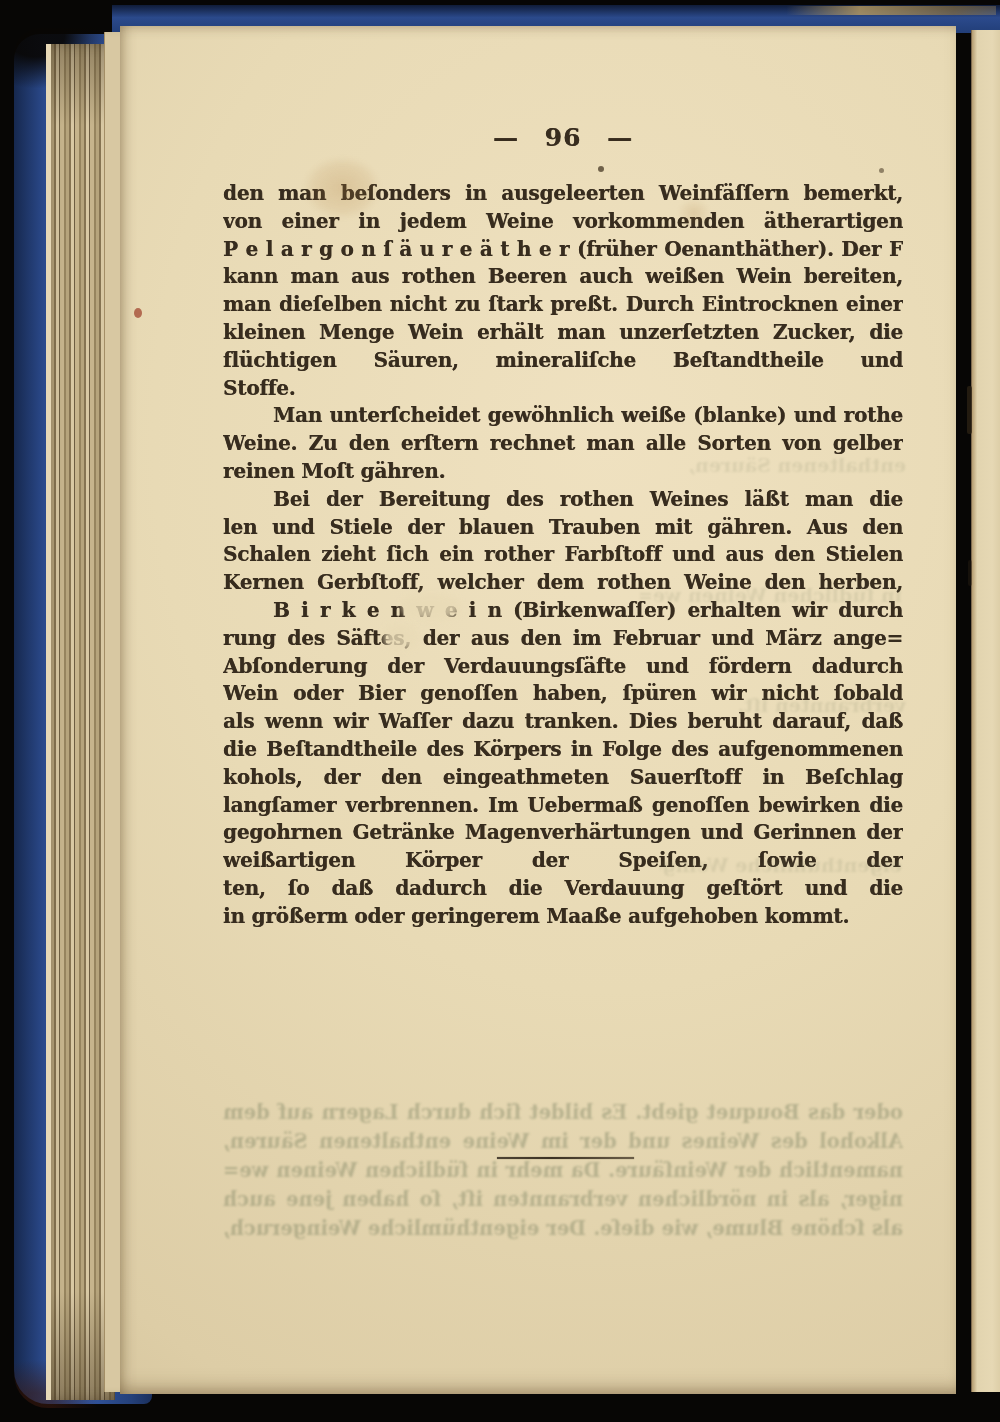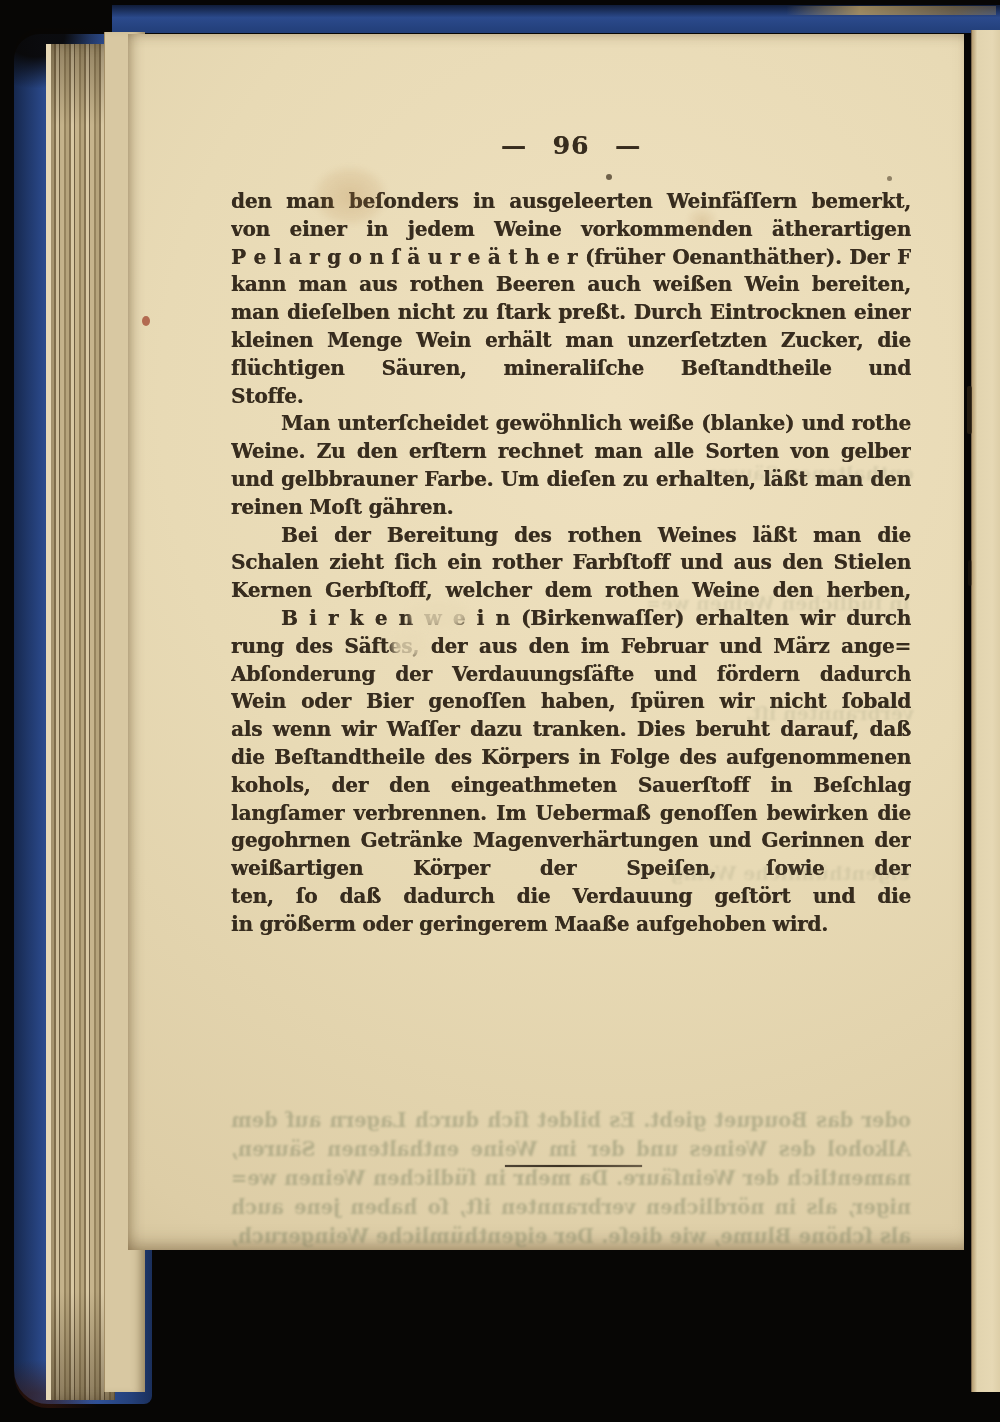--- a/index.html
+++ b/index.html
@@ -54,28 +54,27 @@
   }
   .under-page{
     position:absolute;left:104px;top:32px;width:40px;height:1360px;
     background:#d8c8a2;
     border-left:1px solid #a38e66;
     box-shadow:inset -10px 0 10px -6px rgba(95,72,40,.55);
   }
 
   
   .page{
-    position:absolute;left:128px;top:26px;width:836px;height:1216px;
+    position:absolute;left:120px;top:26px;width:836px;height:1368px;
     background:radial-gradient(120% 90% at 58% 30%, #efe1c0 0%, #e8dab5 45%, #ddcda6 85%, #d3c29a 100%);
     box-shadow:
       inset 10px 0 14px -8px rgba(100,76,42,.45),
       inset 0 -14px 18px -10px rgba(100,76,42,.5),
       inset 0 10px 12px -8px rgba(100,76,42,.3);
     color:#372c1e;
-    margin-top:8px;
   }
   .page-number{
     position:absolute;left:103px;top:96px;width:680px;
     text-align:center;font-size:25px;font-weight:700;line-height:32px;
     word-spacing:16px;letter-spacing:1px;
     text-shadow:.3px .2px .3px rgba(55,44,30,.8);
   }
   .text-block{
     position:absolute;left:103px;top:154px;width:680px;
     font-size:20px;font-weight:700;line-height:27.8px;letter-spacing:-0.2px;
@@ -158,37 +157,37 @@
         <div class="line">den man beſonders in ausgeleerten Weinfäſſern bemerkt, kommt</div>
         <div class="line">von einer in jedem Weine vorkommenden ätherartigen Subſtanz,</div>
         <div class="line">P e l a r g o n ſ ä u r e ä t h e r (früher Oenanthäther).  Der F a r b=</div>
         <div class="line">kann man aus rothen Beeren auch weißen Wein bereiten, wenn</div>
         <div class="line">man dieſelben nicht zu ſtark preßt.  Durch Eintrocknen einer</div>
         <div class="line">kleinen Menge Wein erhält man unzerſetzten Zucker, die nicht</div>
         <div class="line">flüchtigen Säuren, mineraliſche Beſtandtheile und gummiartige</div>
         <div class="line last">Stoffe.</div>
         <div class="line indent">Man unterſcheidet gewöhnlich weiße (blanke) und rothe</div>
         <div class="line">Weine.  Zu den erſtern rechnet man alle Sorten von gelber</div>
-        <div class="line">und gelbbrauner Farbe.  Um dieſen zu erhalten, läßt man den</div>
         <div class="line last">reinen Moſt gähren.</div>
         <div class="line indent">Bei der Bereitung des rothen Weines läßt man die Scha=</div>
+        <div class="line">len und Stiele der blauen Trauben mit gähren.  Aus den</div>
         <div class="line">Schalen zieht ſich ein rother Farbſtoff und aus den Stielen und</div>
         <div class="line">Kernen Gerbſtoff, welcher dem rothen Weine den herben, zu=</div>
         <div class="line indent">B i r k e n w e i n (Birkenwaſſer) erhalten wir durch Gäh=</div>
         <div class="line">rung des Säftes, der aus den im Februar und März ange=</div>
         <div class="line">Abſonderung der Verdauungsſäfte und fördern dadurch mittelbar</div>
         <div class="line">Wein oder Bier genoſſen haben, ſpüren wir nicht ſobald Hunger,</div>
         <div class="line">als wenn wir Waſſer dazu tranken.  Dies beruht darauf, daß</div>
         <div class="line">die Beſtandtheile des Körpers in Folge des aufgenommenen Al=</div>
         <div class="line">kohols, der den eingeathmeten Sauerſtoff in Beſchlag nimmt,</div>
         <div class="line">langſamer verbrennen.  Im Uebermaß genoſſen bewirken die</div>
         <div class="line">gegohrnen Getränke Magenverhärtungen und Gerinnen der ei=</div>
         <div class="line">weißartigen Körper der Speiſen, ſowie der Verdauungsflüſſigkei=</div>
         <div class="line">ten, ſo daß dadurch die Verdauung geſtört und die Blutbildung</div>
-        <div class="line last">in größerm oder geringerem Maaße aufgehoben wird.</div>
+        <div class="line last">in größerm oder geringerem Maaße aufgehoben kommt.</div>
       </div>
 
     <div class="rule"></div>
 
     <div class="bleed">
         <div class="line">oder das Bouquet giebt.  Es bildet ſich durch Lagern auf dem</div>
         <div class="line">Alkohol des Weines und der im Weine enthaltenen Säuren,</div>
         <div class="line">namentlich der Weinſäure.  Da mehr in ſüdlichen Weinen we=</div>
         <div class="line">niger, als in nördlichen verbrannten iſt, ſo haben jene auch nicht</div>
         <div class="line">als ſchöne Blume, wie dieſe.  Der eigenthümliche Weingeruch,</div>

